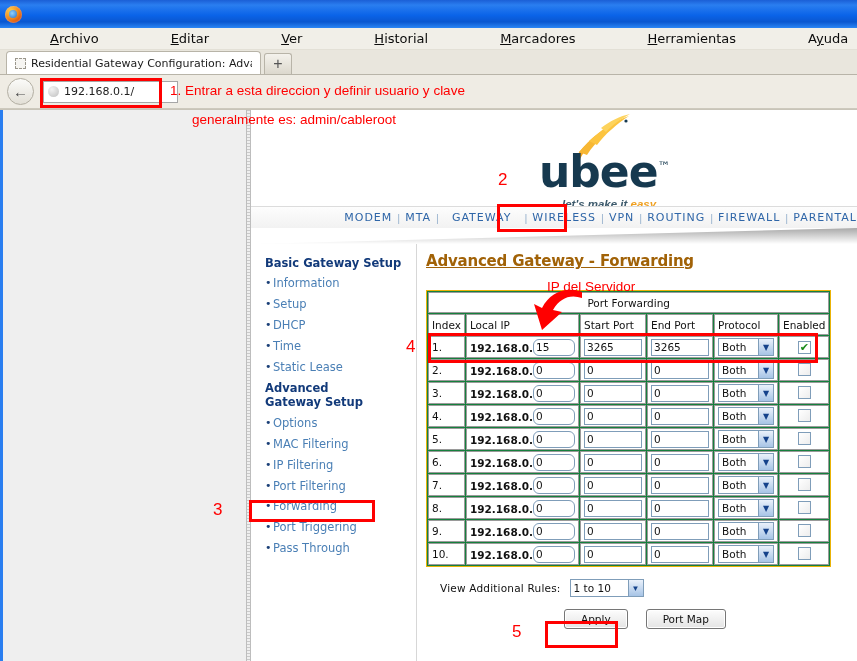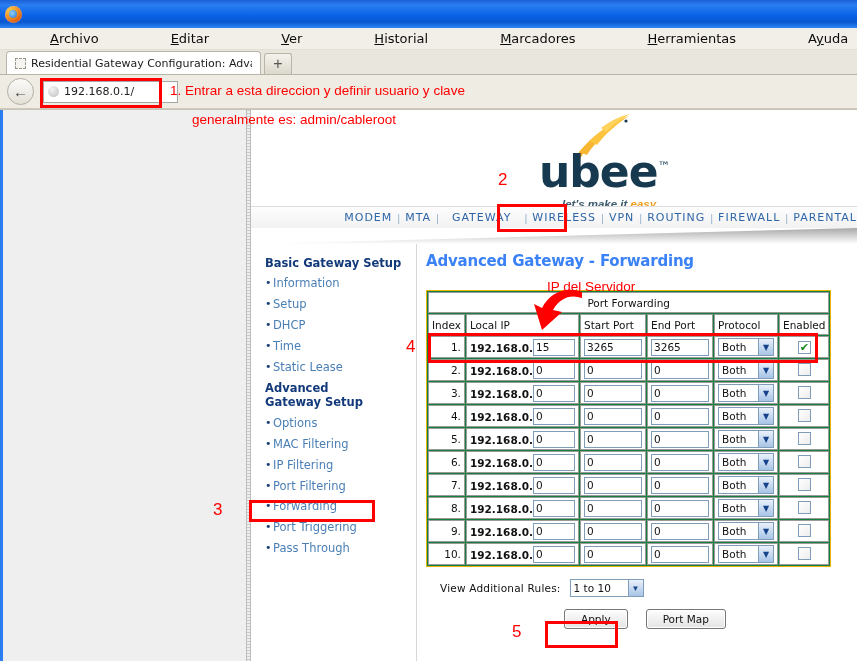--- a/index.html
+++ b/index.html
@@ -162,44 +162,44 @@
   .side-link {
     font-size: 11.5px; color: #4a7fb5; font-family: "DejaVu Sans", sans-serif;
     line-height: 1.82; position: relative; padding-left: 8px;
   }
   .side-link:before {
     content: "\2022"; position: absolute; left: 0; top: 0; color: #1a3f77; font-size: 11px;
   }
 
   .maincol { position: absolute; left: 167px; top: 0; width: 439px; height: 418px; padding: 8px 0 0 8px; }
   .page-title {
-    font-size: 15px; font-weight: bold; color: #3b82f6;
-    font-family: "DejaVu Sans", sans-serif; letter-spacing: -.2px; margin-bottom: 20px;
+    font-size: 15px; font-weight: bold; color: #a16207;
+    font-family: "DejaVu Sans", sans-serif; letter-spacing: -.2px; margin-bottom: 20px; text-decoration: underline;
   }
 
   
   table.pf { border-collapse: separate; border-spacing: 1px; width: 391px;
              border: 1px solid #eab308; background: #15803d; }
   table.pf td { border: 1px solid #9a9a9a; font-size: 10.5px;
                 font-family: "DejaVu Sans", sans-serif; color: #111;
                 padding: 1px 3px; background: #fff; height: 21px; }
   td.cap { text-align: center; font-size: 10.5px; border: 1px solid #9a9a9a; }
   td.hdr { font-size: 10.5px; text-align: left; }
-  td.idx { text-align: right; width: 34px; }
+  td.idx { text-align: left; width: 34px; }
   td.lip { width: 106px; white-space: nowrap; }
   td.sp, td.ep { width: 66px; }
   td.pr  { width: 62px; }
   td.en  { width: 48px; text-align: center; }
   .lipfix { font-weight: bold; font-size: 10.5px; font-family: "DejaVu Sans", sans-serif; }
 
   input.tin {
     border: 1px solid #7f9db9; height: 17px; font-size: 10.5px; padding: 0 2px;
     font-family: "DejaVu Sans", sans-serif; color: #111; background: #fff; outline: none;
   }
-  input.ip-oct { width: 42px; }
+  input.ip-oct { width: 42px; border-radius: 6px; }
   input.port   { width: 58px; }
 
   .sel {
     display: inline-flex; align-items: center; border: 1px solid #7f9db9;
     height: 18px; background: #fff; width: 56px; padding-left: 3px;
   }
   .sel-val { font-size: 10.5px; font-family: "DejaVu Sans", sans-serif; color: #111; flex: 1; }
   .sel-arrow {
     width: 15px; height: 16px; background: linear-gradient(to bottom,#eaf1fb,#a7c4e6);
     border-left: 1px solid #7f9db9; display: flex; align-items: center; justify-content: center;

